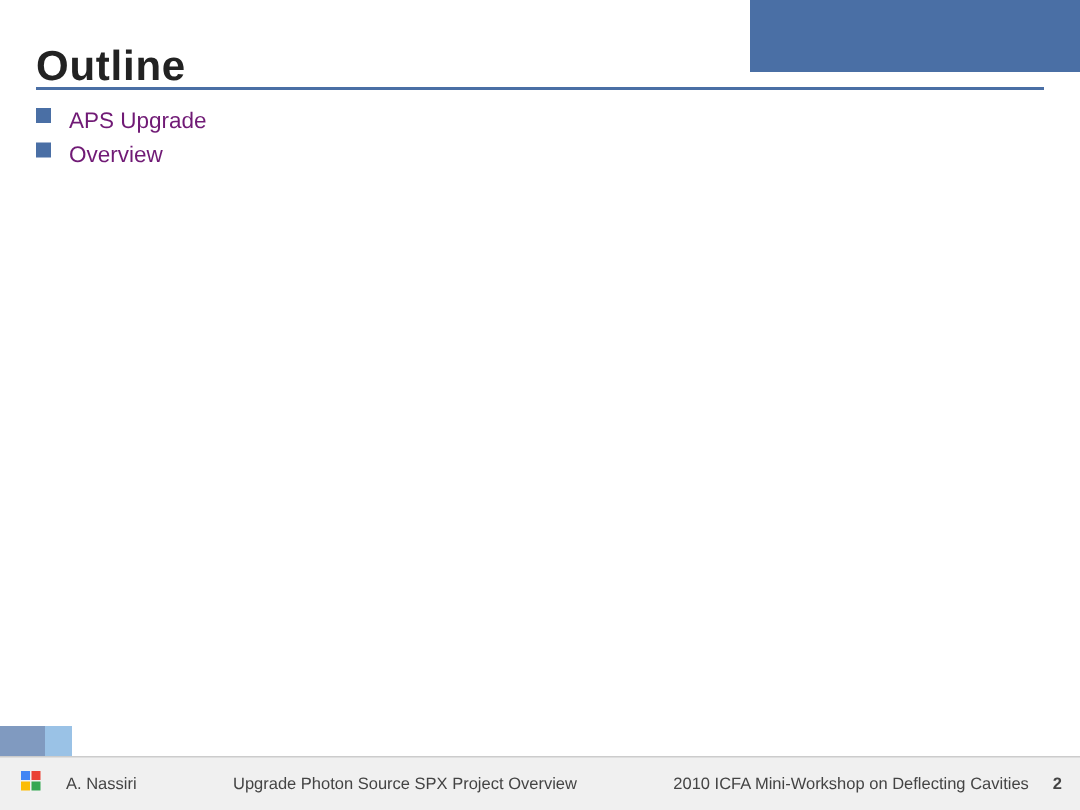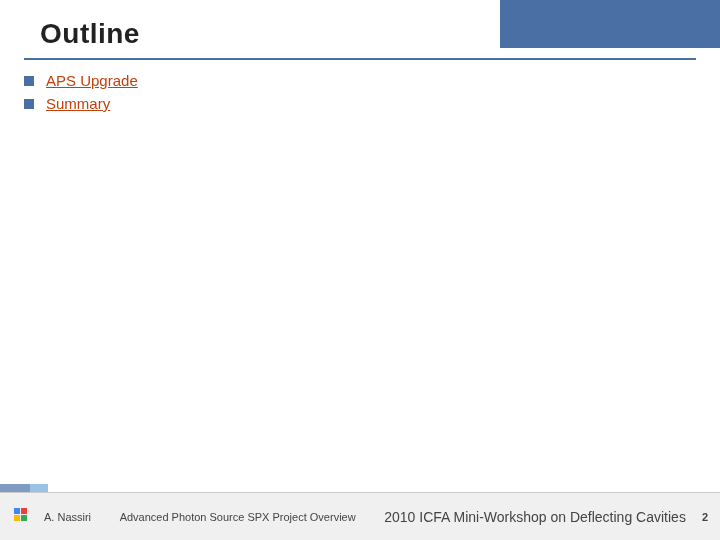--- a/index.html
+++ b/index.html
@@ -27,23 +27,22 @@
       right: 0;
       width: 220px;
       height: 48px;
       background: #4a6fa5;
       border-radius: 0 0 0 0;
     }
 
     
     .title-area {
       position: absolute;
-      top: 18px;
+      top: 28px;
       left: 24px;
-      margin-left: 16px;
     }
 
     .slide-title {
       font-size: 28px;
       font-weight: bold;
       color: #222222;
       letter-spacing: 0.5px;
     }
 
     
@@ -59,43 +58,42 @@
     
     .bullet-list {
       position: absolute;
       top: 72px;
       left: 24px;
       list-style: none;
     }
 
     .bullet-list li {
       display: flex;
-      align-items: center;
+      align-items: flex-start;
       margin-bottom: 6px;
       font-size: 15px;
-      color: #c2410c;
-      text-decoration: underline;
+      color: #701a75;
     }
 
     .bullet-square {
       display: inline-block;
       width: 10px;
       height: 10px;
       background: #4a6fa5;
       margin-right: 12px;
       flex-shrink: 0;
     }
 
     
     .bottom-bar {
       position: absolute;
       bottom: 0;
       left: 0;
       right: 0;
-      height: 48px;
+      height: 36px;
       background: #f0f0f0;
       border-top: 1px solid #cccccc;
       display: flex;
       align-items: center;
       justify-content: space-between;
       padding: 0 12px;
     }
 
     .bottom-left {
       display: flex;
@@ -122,21 +120,21 @@
       margin: 0 12px;
     }
 
     .bottom-right-group {
       display: flex;
       align-items: center;
       gap: 16px;
     }
 
     .bottom-conference {
-      font-size: 14px;
+      font-size: 11px;
       color: #444444;
     }
 
     .bottom-page {
       font-size: 11px;
       color: #444444;
       font-weight: bold;
     }
 
     
@@ -173,38 +171,38 @@
 
   <div class="title-divider"></div>
 
   <ul class="bullet-list">
   <li>
         <span class="bullet-square"></span>
         <span>APS Upgrade</span>
       </li>
       <li>
         <span class="bullet-square"></span>
-        <span>Summary</span>
+        <span>Overview</span>
       </li>
     </ul>
 
   <div class="bottom-left-accent"></div>
   <div class="bottom-left-accent2"></div>
 
   <div class="bottom-bar">
     <div class="bottom-left">
 
       <svg class="google-icon" viewBox="0 0 22 22" xmlns="http://www.w3.org/2000/svg">
         <rect x="2" y="2" width="6" height="6" fill="#4285F4"></rect>
         <rect x="9" y="2" width="6" height="6" fill="#EA4335"></rect>
         <rect x="2" y="9" width="6" height="6" fill="#FBBC05"></rect>
         <rect x="9" y="9" width="6" height="6" fill="#34A853"></rect>
       </svg>
       <span class="bottom-author">A. Nassiri</span>
     </div>
-    <div class="bottom-center">Advanced Photon Source SPX Project Overview</div>
+    <div class="bottom-center">Upgrade Photon Source SPX Project Overview</div>
     <div class="bottom-right-group">
       <span class="bottom-conference">2010 ICFA Mini-Workshop on Deflecting Cavities</span>
       <span class="bottom-page">2</span>
     </div>
   </div>
 
 </div>
 
 </body></html>

